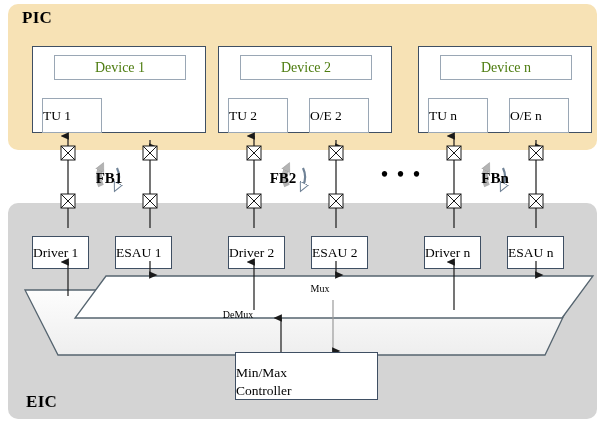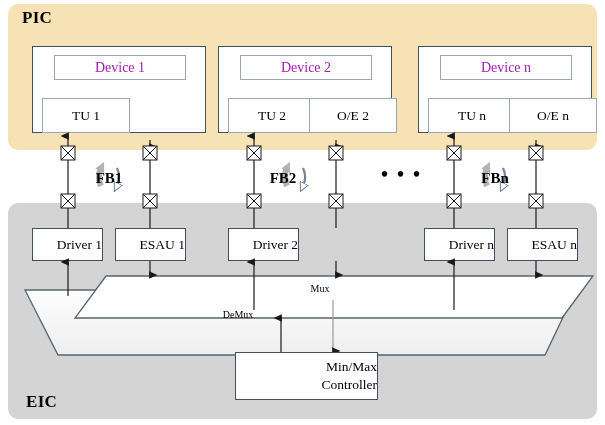--- a/index.html
+++ b/index.html
@@ -63,67 +63,67 @@
     left: 21px;
     top: 8px;
     width: 132px;
     height: 25px;
     background: #ffffff;
     border: 1px solid #9aa7b5;
     box-sizing: border-box;
     font-size: 14px;
     line-height: 23px;
     text-align: center;
-    color: #a21caf;
+    color: #4d7c0f;
   }
   .sub-box {
     position: absolute;
     top: 51px;
-    width: 88px;
+    width: 60px;
     height: 35px;
     background: #ffffff;
     border: 1px solid #9aa7b5;
     box-sizing: border-box;
     font-size: 13.5px;
     line-height: 33px;
-    text-align: center;
+    text-align: left;
     color: #000000;
   }
   .sub-box.left  { left: 9px; }
   .sub-box.right { left: 90px; }
 
   
   .unit-box {
     position: absolute;
-    top: 228px;
-    width: 71px;
+    top: 236px;
+    width: 57px;
     height: 33px;
     background: #ffffff;
     border: 1px solid #3f4f63;
     box-sizing: border-box;
     font-size: 13.5px;
     line-height: 31px;
-    text-align: right;
+    text-align: left;
     color: #000000;
   }
 
   
   #controller-box {
     position: absolute;
     left: 235px;
     top: 352px;
     width: 143px;
     height: 48px;
     background: #ffffff;
     border: 1px solid #3f4f63;
     box-sizing: border-box;
     font-size: 13.5px;
-    text-align: right;
-    color: #000000;
-    padding-top: 5px;
+    text-align: left;
+    color: #000000;
+    padding-top: 11px;
   }
   #controller-box div { line-height: 18px; }
 
   
   #wires {
     position: absolute;
     left: 0; top: 0;
     width: 605px;
     height: 425px;
     pointer-events: none;
@@ -180,20 +180,21 @@
     <div class="device-title">Device n</div>
     <div class="sub-box left">TU n</div>
     <div class="sub-box right">O/E n</div>
   </div>
 
   <div id="ellipsis">• • •</div>
 
   <div class="unit-box" style="left:32px">Driver 1</div>
   <div class="unit-box" style="left:115px">ESAU 1</div>
   <div class="unit-box" style="left:228px">Driver 2</div>
+  <div class="unit-box" style="left:311px">ESAU 2</div>
   <div class="unit-box" style="left:424px">Driver n</div>
   <div class="unit-box" style="left:507px">ESAU n</div>
 
   <svg id="wires" viewBox="0 0 605 425">
     <defs>
       <marker id="arrowUp" markerWidth="9" markerHeight="9" refX="4.5" refY="7.5" orient="auto" markerUnits="userSpaceOnUse">
         <path d="M4.5 0 L8.2 8.4 L0.8 8.4 Z" fill="#1a1a1a"></path>
       </marker>
       <marker id="arrowDn" markerWidth="9" markerHeight="9" refX="4.5" refY="7.5" orient="auto" markerUnits="userSpaceOnUse">
         <path d="M4.5 0 L8.2 8.4 L0.8 8.4 Z" fill="#1a1a1a"></path>

